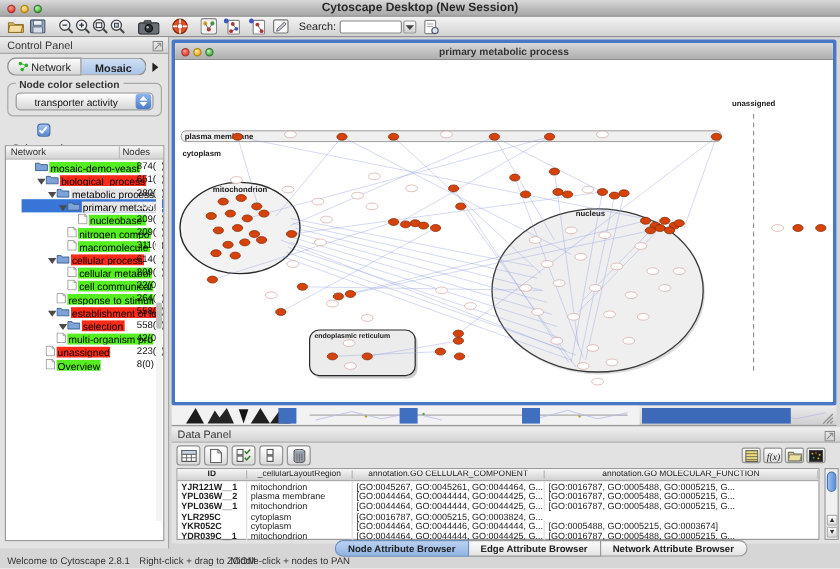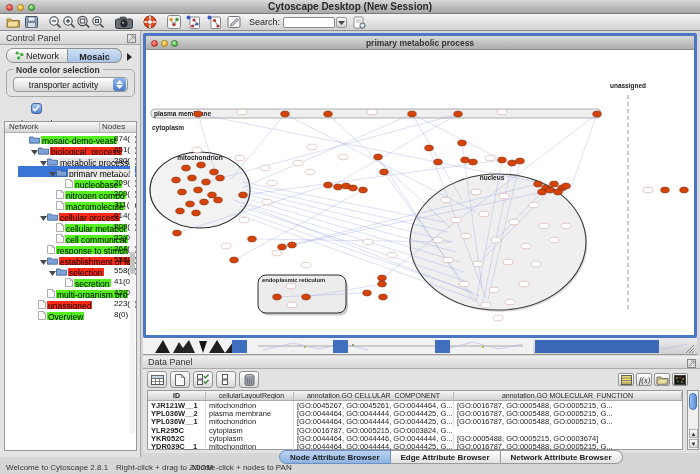--- a/index.html
+++ b/index.html
@@ -448,30 +448,20 @@
           <div class="tree-row">
             <span style="width:30px;flex:none"></span>
             <span style="width:8px;flex:none;text-align:center"><svg width="7" height="6">
                 <polygon points="0,1 7,1 3.5,6" fill="#4a4a4a"></polygon>
               </svg></span>
             <span style="flex:none;margin-right:1px"><svg width="11" height="9">
                 <path d="M0.5 2 h3.5 l1 1.2 h5.5 v5 h-10 z" fill="#7fa3d8" stroke="#3a5f91" stroke-width="0.8"></path>
               </svg></span>
             <span style="overflow:hidden;white-space:nowrap;flex:none;max-width:63px"><span class="chip" style="background:#fb2b17">selection</span></span>
             <span class="tnodes">558(0)</span>
-          </div>
-          <div class="tree-row">
-            <span style="width:39px;flex:none"></span>
-            <span style="width:8px;flex:none;text-align:center"></span>
-            <span style="flex:none;margin-right:1px"><svg width="8" height="9">
-                <path d="M0.5 0.5 h5 l2 2 v6 h-7 z" fill="#fdfdfd" stroke="#999" stroke-width="0.8"></path>
-                <path d="M5.5 0.5 l2 2 h-2 z" fill="#ddd" stroke="#999" stroke-width="0.6"></path>
-              </svg></span>
-            <span style="overflow:hidden;white-space:nowrap;flex:none;max-width:54px"><span class="chip" style="background:#55ee1e">secretion</span></span>
-            <span class="tnodes">41(0)</span>
           </div>
           <div class="tree-row">
             <span style="width:21px;flex:none"></span>
             <span style="width:8px;flex:none;text-align:center"></span>
             <span style="flex:none;margin-right:1px"><svg width="8" height="9">
                 <path d="M0.5 0.5 h5 l2 2 v6 h-7 z" fill="#fdfdfd" stroke="#999" stroke-width="0.8"></path>
                 <path d="M5.5 0.5 l2 2 h-2 z" fill="#ddd" stroke="#999" stroke-width="0.6"></path>
               </svg></span>
             <span style="overflow:hidden;white-space:nowrap;flex:none;max-width:72px"><span class="chip" style="background:#55ee1e">multi-organism pro</span></span>
             <span class="tnodes">42(0)</span>

